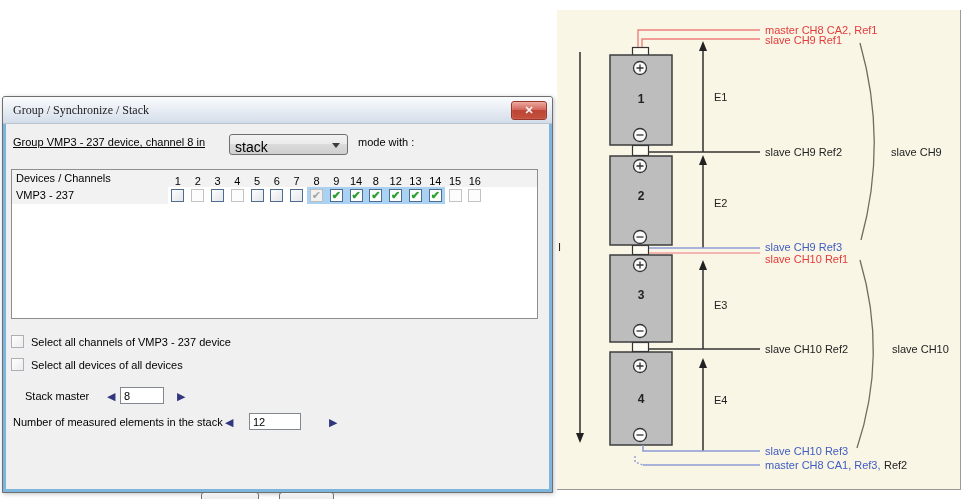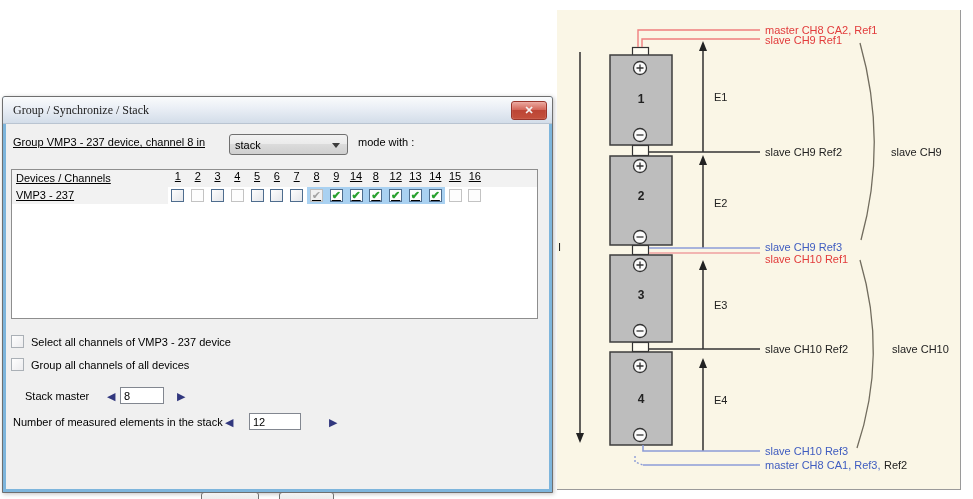--- a/index.html
+++ b/index.html
@@ -20,30 +20,30 @@
                color:#f4f2f2; font-size:11px; font-weight:bold; text-align:center;
                line-height:17px; cursor:default; box-shadow:inset 0 0 1px #f8d8d0; }
   .client { position:absolute; left:3px; right:3px; top:27px; bottom:3px; background:#f0f0f0; }
 
   .lbl { position:absolute; font-size:11px; color:#000; white-space:nowrap; }
 
   
   .combo { position:absolute; left:223px; top:10px; width:119px; height:21px;
            border:1px solid #707070; border-radius:3px;
            background:linear-gradient(#f2f2f2, #ebebeb 45%, #dbdbdb 50%, #cfcfcf);
-           font-size:11px; }
+           font-size:14px; }
   .combo .val { position:absolute; left:5px; top:4px; }
   .combo .arrow { position:absolute; right:7px; top:8px; width:0; height:0;
                   border-left:4px solid transparent; border-right:4px solid transparent;
                   border-top:5px solid #3c3c3c; }
 
   
   .devtable { position:absolute; left:5px; top:45px; width:527px; height:150px;
               background:#ffffff; border:1px solid #8e8e8e; overflow:hidden; }
-  .trow { display:flex; height:17px; align-items:flex-start;text-decoration:underline; }
+  .trow { display:flex; height:17px; align-items:flex-end; }
   .trow.head { background:#f2f2f2; }
   .col-label { width:156px; padding-left:4px; font-size:11px; background:#f2f2f2;
                height:17px; line-height:17px; }
   .col-ch { width:19.8px; text-align:center; font-size:11px; }
   .cellbox { display:flex; align-items:center; justify-content:center; height:17px; }
   .cellbox.hl { background:#a9d1f1; }
   .cb { width:13px; height:13px; border:1px solid #8e8e8e; background:#fff;
         display:flex; align-items:center; justify-content:center; font-size:11px; line-height:11px; }
   .cb[data-state="off"] { border-color:#4f6d8e; background:linear-gradient(135deg,#fdfdfd,#e4e6ea); }
   .cb[data-state="off-dim"] { border-color:#c3c3c3; background:#fdfdfd; }
@@ -164,21 +164,21 @@
           <span class="col-ch cellbox">
               <span class="cb" data-state="off-dim"></span>
             </span>
         </div>
       </div>
 
       <span class="optbox" style="left:5px; top:211px;"></span>
       <span class="lbl" style="left:25px; top:212px;">Select all channels of VMP3 - 237 device</span>
 
       <span class="optbox" style="left:5px; top:234px;"></span>
-      <span class="lbl" style="left:25px; top:235px;">Group all channels of all devices</span>
+      <span class="lbl" style="left:25px; top:235px;">Select all devices of all devices</span>
 
       <span class="lbl" style="left:7px; top:266px;margin-left:12px;">Stack master</span>
       <span class="spin-arrow" style="left:101px; top:266px;">◀</span>
       <input class="spin-input" style="left: 114px; top: 263px; width: 44px;" value="8">
       <span class="spin-arrow" style="left:171px; top:266px;">▶</span>
 
       <span class="lbl" style="left:7px; top:292px;">Number of measured elements in the stack</span>
       <span class="spin-arrow" style="left:219px; top:292px;">◀</span>
       <input class="spin-input" style="left: 243px; top: 289px; width: 52px;" value="12">
       <span class="spin-arrow" style="left:323px; top:292px;">▶</span>

